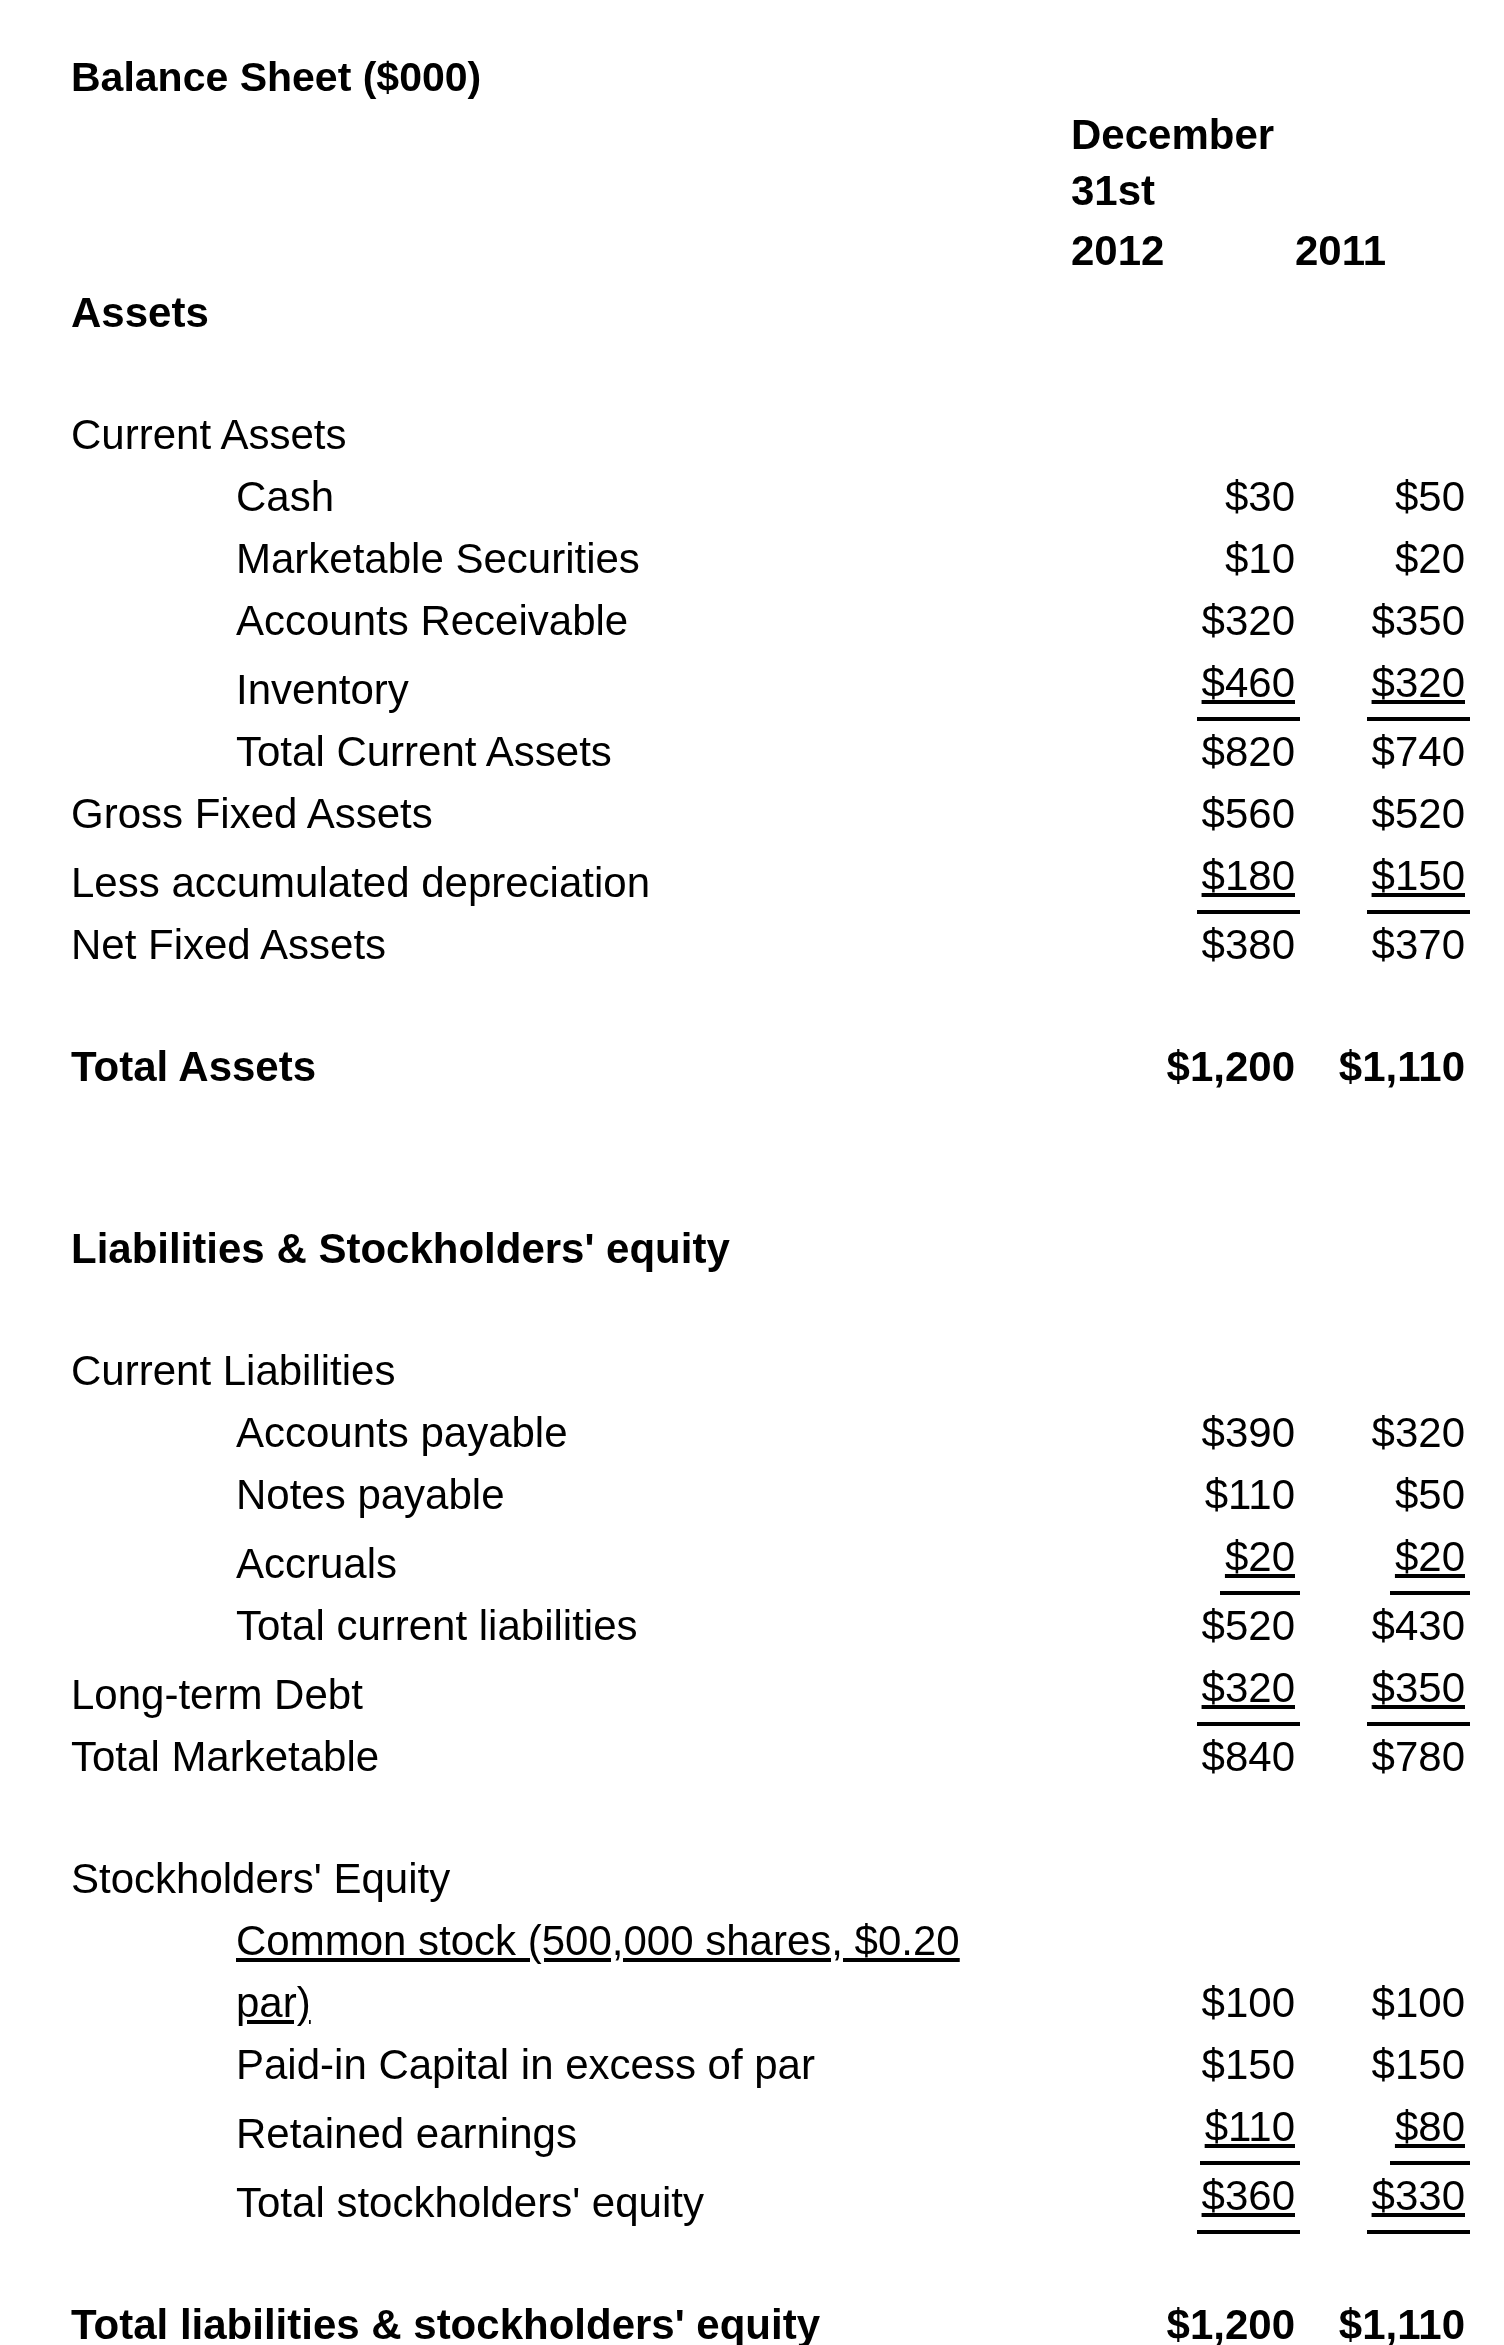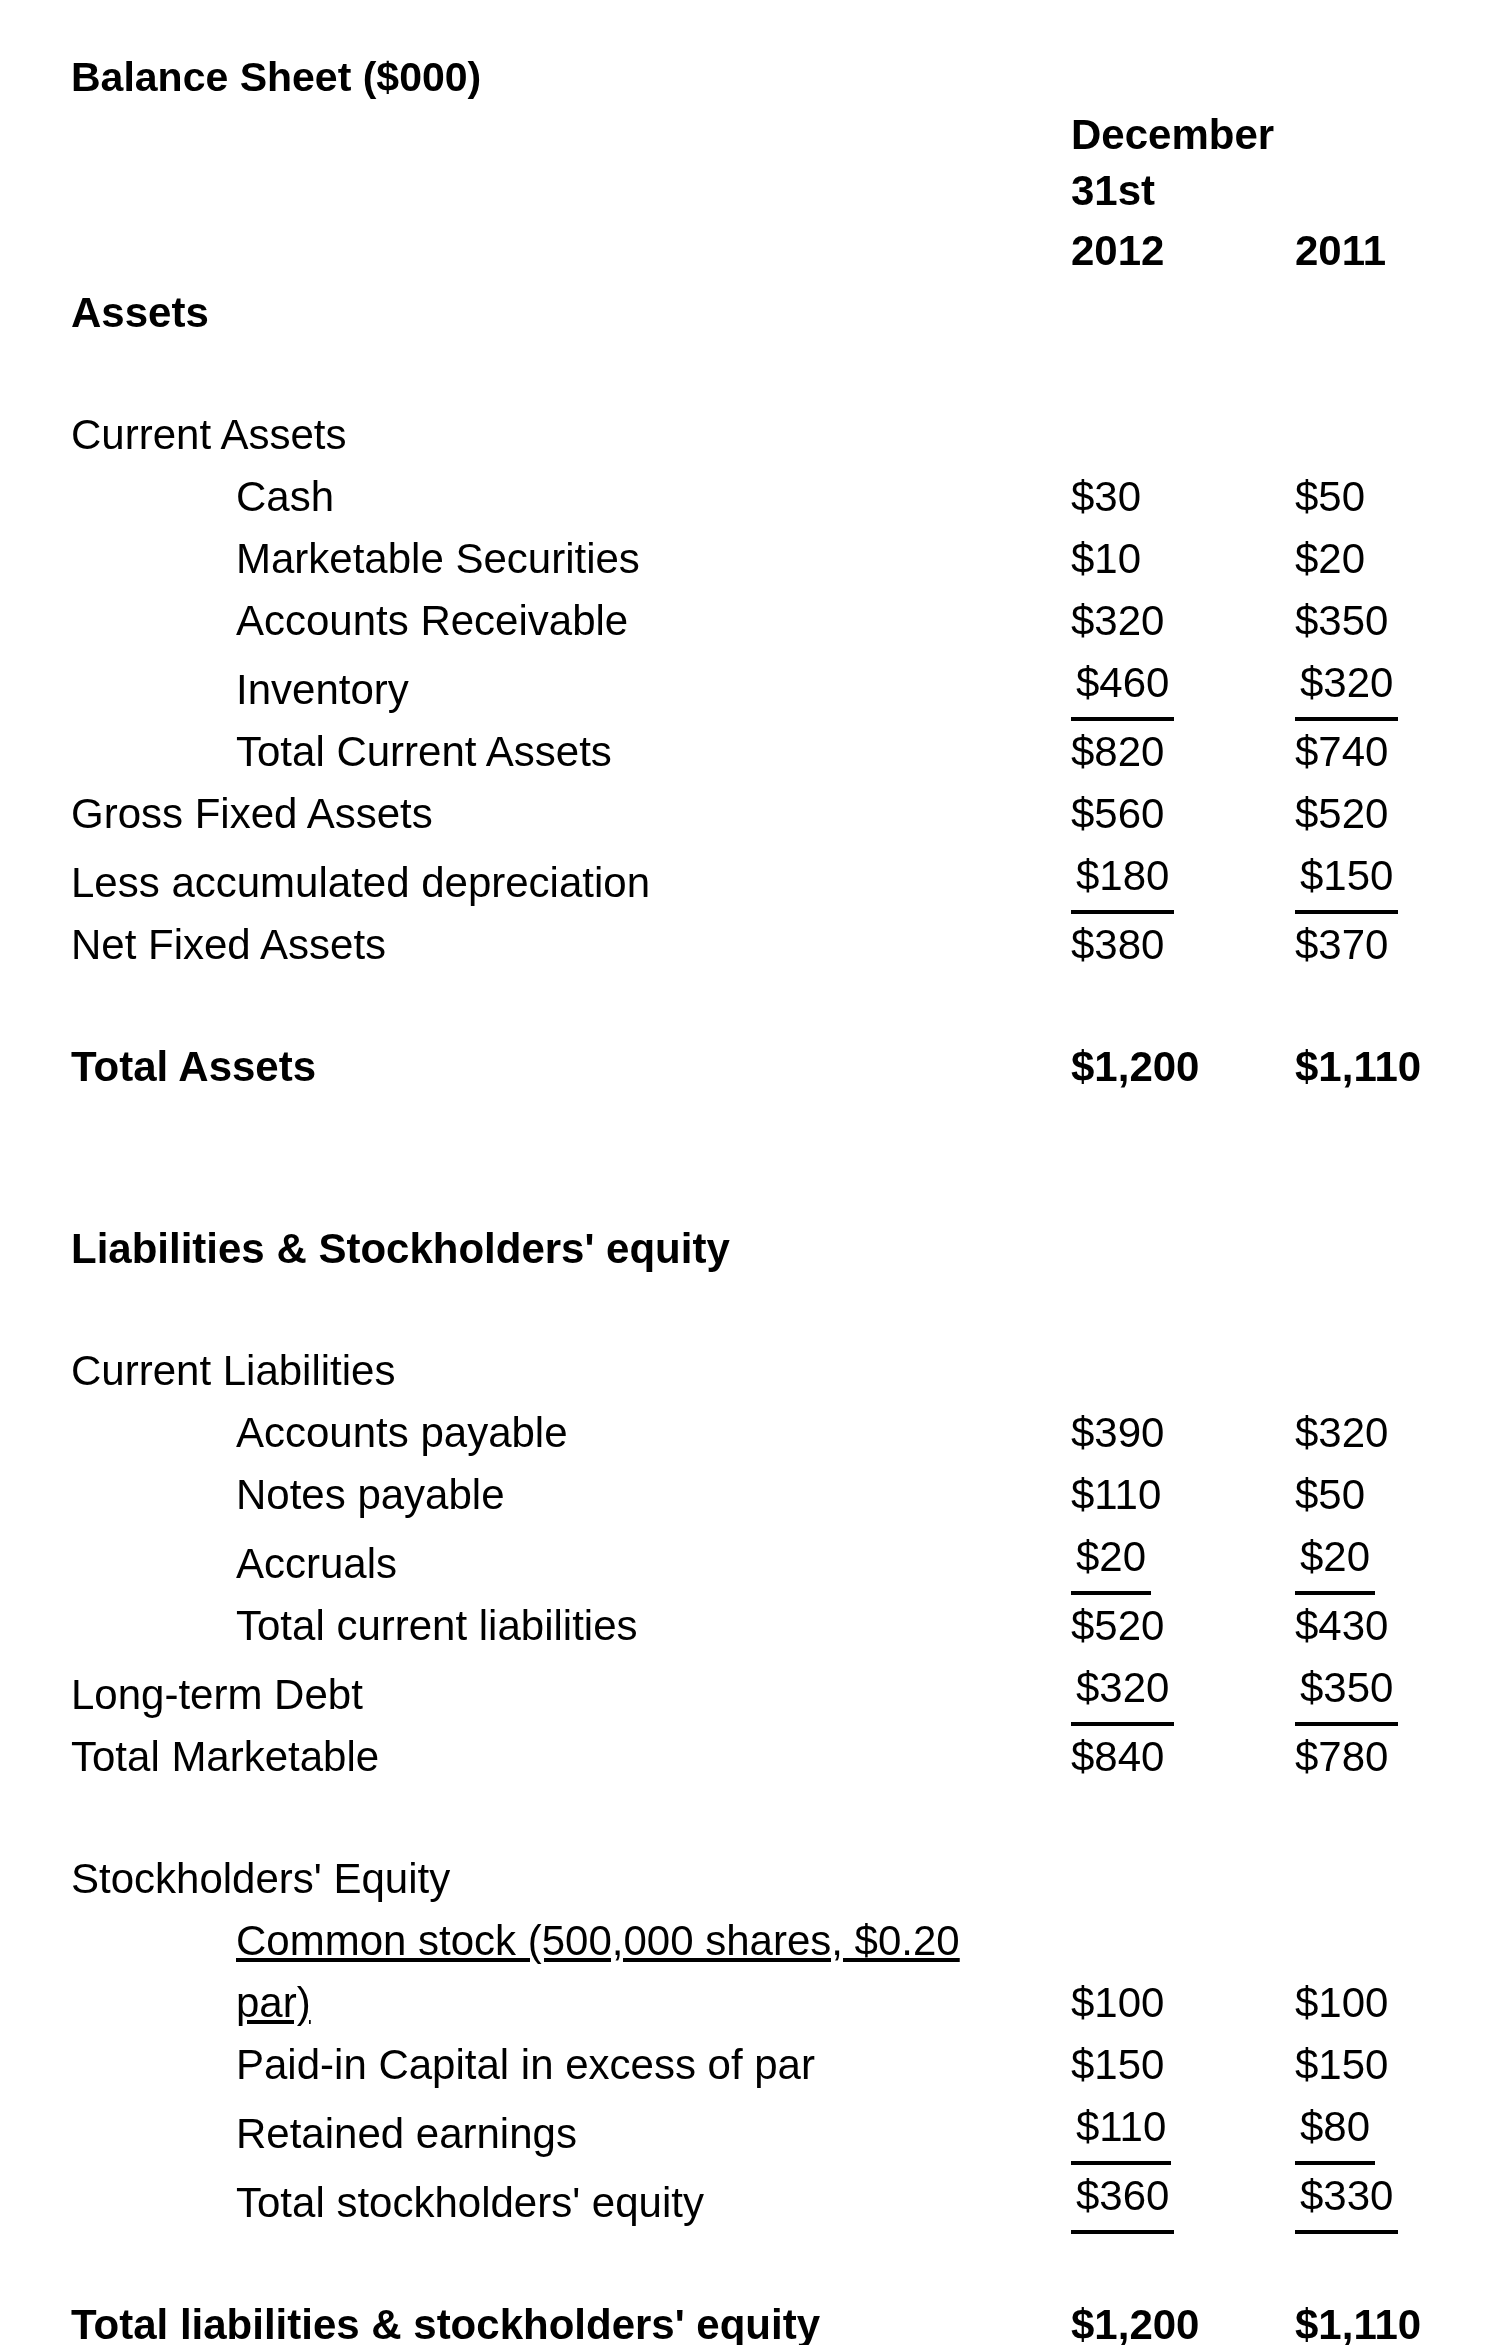--- a/index.html
+++ b/index.html
@@ -51,29 +51,30 @@
   }
   tr.hdr-dec td  { height: 54px; line-height: 54px; }
   tr.hdr-31 td   { height: 58px; line-height: 58px; }
   tr.hdr-years td{ height: 62px; line-height: 62px; }
 
   td.label {
     text-align: left;
     white-space: pre-line;
   }
   td.indent { padding-left: 165px; }
-  td.val { text-align: left; }
+  td.val { text-align: right; }
 
   tr.bold td { font-weight: bold; }
 
   .num { display: inline-block; }
   .num.ul {
     border-bottom: 4px solid #000000;
     padding: 0 5px 3px 5px;
     margin-right: -5px;
+    text-decoration: underline;
   }
 </style>
 </head>
 <body>
 
 <div class="sheet">
   <table class="bs">
     <colgroup>
       <col class="c-label">
         <col class="c-2012">

